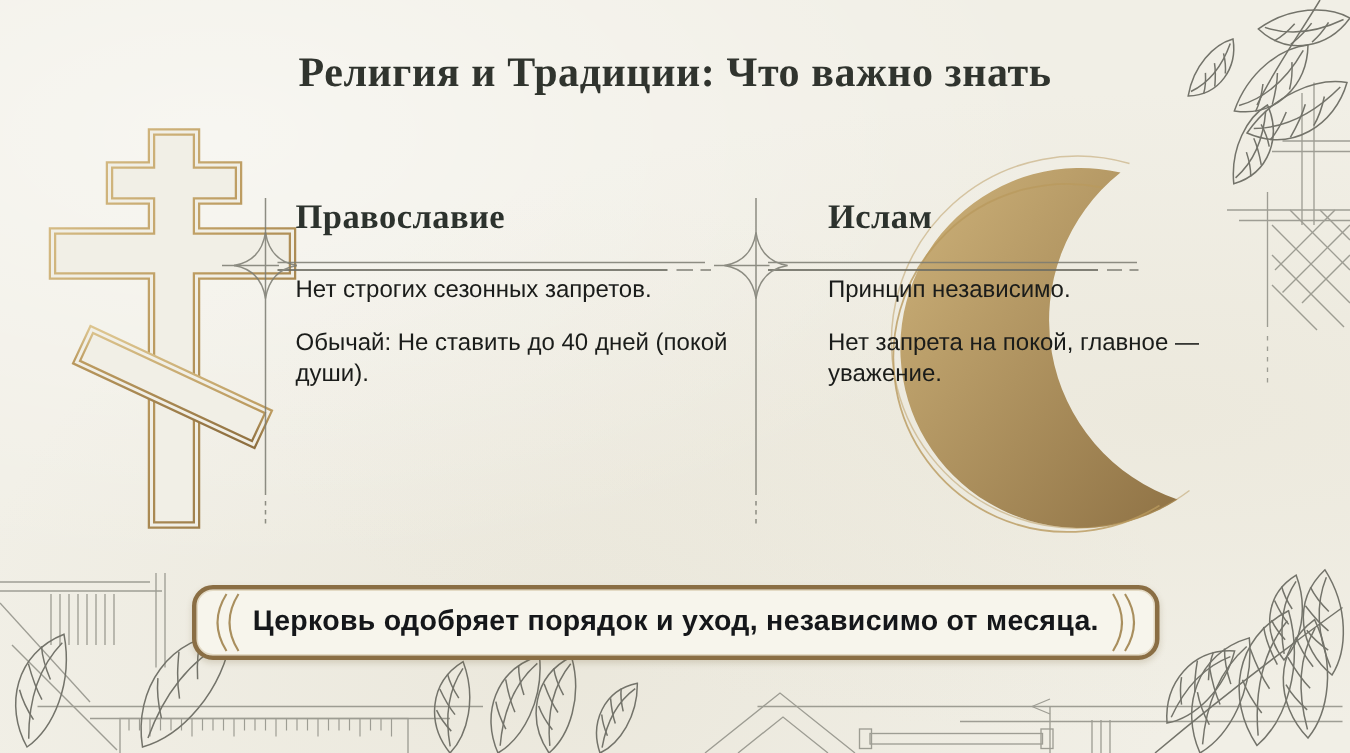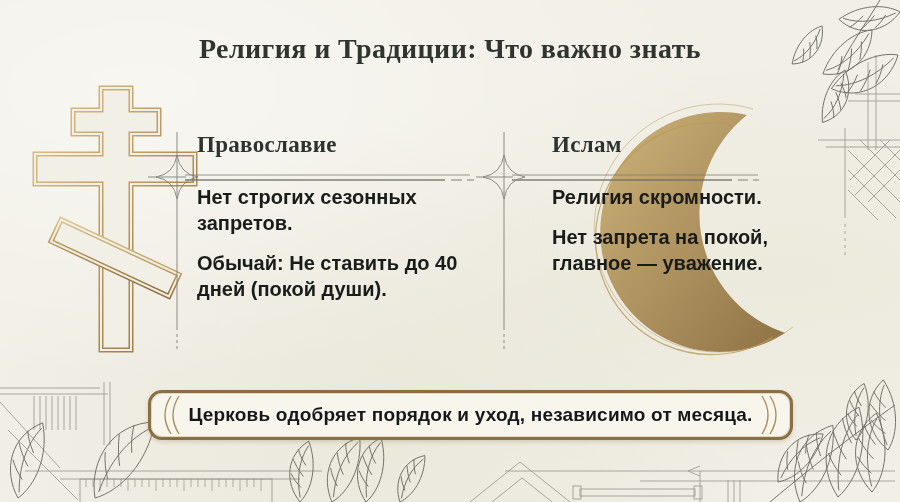--- a/index.html
+++ b/index.html
@@ -20,29 +20,28 @@
     letter-spacing:.4px;color:#30342e;
   }
   .col{position:absolute;z-index:3;}
   .col-left{left:197px;top:132px;width:288px;}
   .col-right{left:515px;top:132px;width:258px;margin-left:37px;}
   .col-heading{
     font-family:"Liberation Serif", serif;font-weight:bold;font-size:23px;
     color:#2c322d;letter-spacing:.3px;margin:0 0 26px 0;
   }
   .col p{
-    margin:0 0 14px 0;font-size:20px;line-height:1.3;font-weight:700;
+    margin:0 0 14px 0;font-size:16px;line-height:1.3;font-weight:400;
     color:#1a1c1a;
   }
   .banner{
     position:absolute;left:128px;top:390px;width:645px;height:50px;z-index:3;
     background:#f7f5ec;border:3px solid #8a6e44;border-radius:14px;
     box-sizing:border-box;display:flex;align-items:center;justify-content:center;
     box-shadow:0 2px 4px rgba(120,100,60,.22), inset 0 0 0 1px rgba(176,146,94,.28);
-    margin-left:20px;
   }
   .banner-text{font-size:19px;font-weight:600;color:#15171a;letter-spacing:.2px;}
   .banner-deco{position:absolute;left:0;top:0;pointer-events:none;}
 </style>
 </head>
 <body>
 
 <div class="stage">
 
   <svg class="deco-layer" width="900" height="502" viewBox="0 0 900 502">
@@ -221,21 +220,21 @@
   <div class="title">Религия и Традиции: Что важно знать</div>
 
   <div class="col col-left">
     <h2 class="col-heading">Православие</h2>
     <p>Нет строгих сезонных запретов.</p>
     <p>Обычай: Не ставить до 40 дней (покой души).</p>
   </div>
 
   <div class="col col-right">
     <h2 class="col-heading">Ислам</h2>
-    <p>Религия скромности.</p>
+    <p>Принцип независимо.</p>
     <p>Нет запрета на покой, главное — уважение.</p>
   </div>
 
   <div class="banner">
     <svg class="banner-deco" width="639" height="44">
       <g fill="none" stroke="#a98f5e" stroke-width="1.4">
         <path d="M20,3 Q8,22 20,41"></path>
           <path d="M28,3 Q16,22 28,41"></path>
         <path d="M619,3 Q631,22 619,41"></path>
           <path d="M611,3 Q623,22 611,41"></path>

